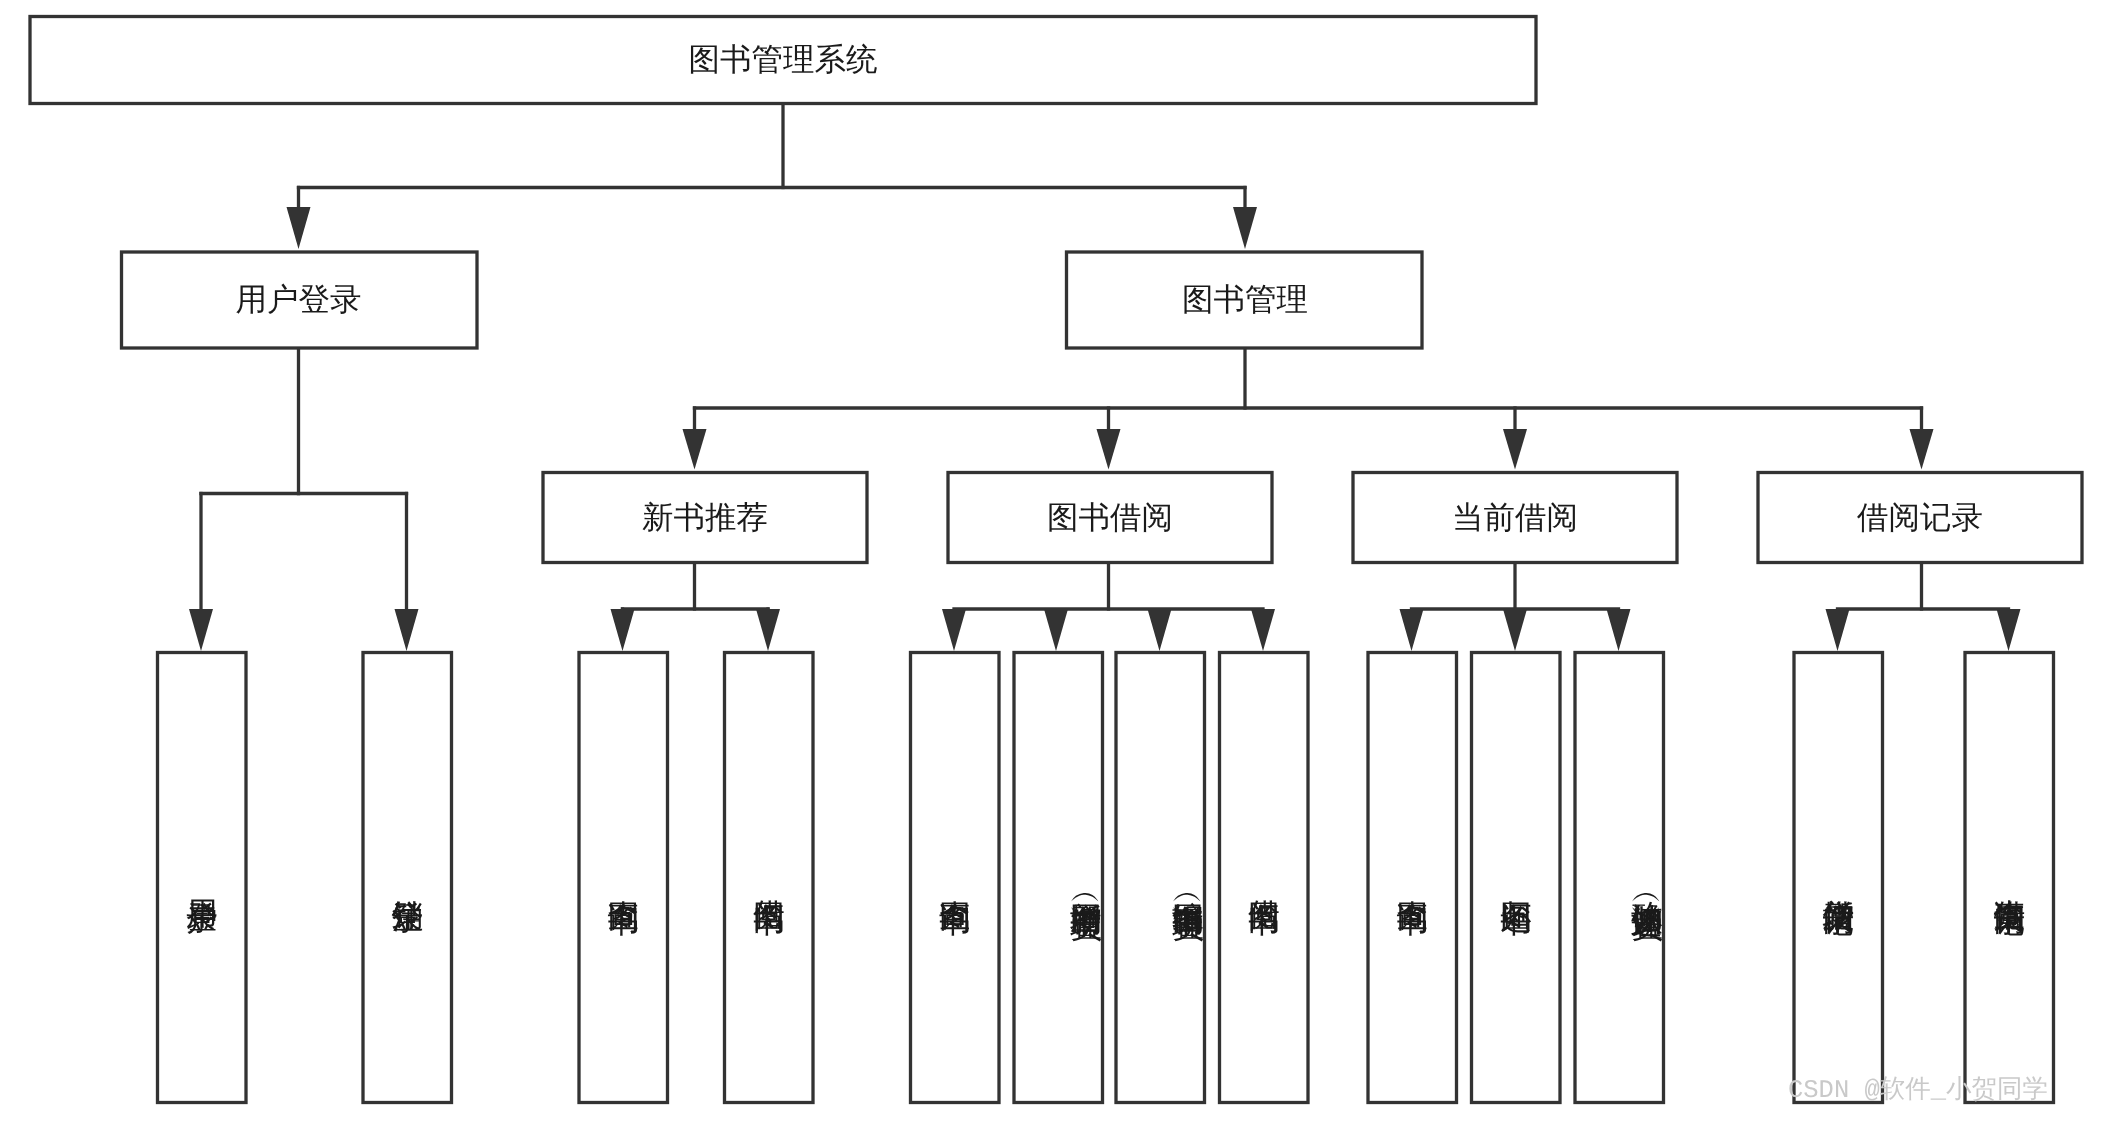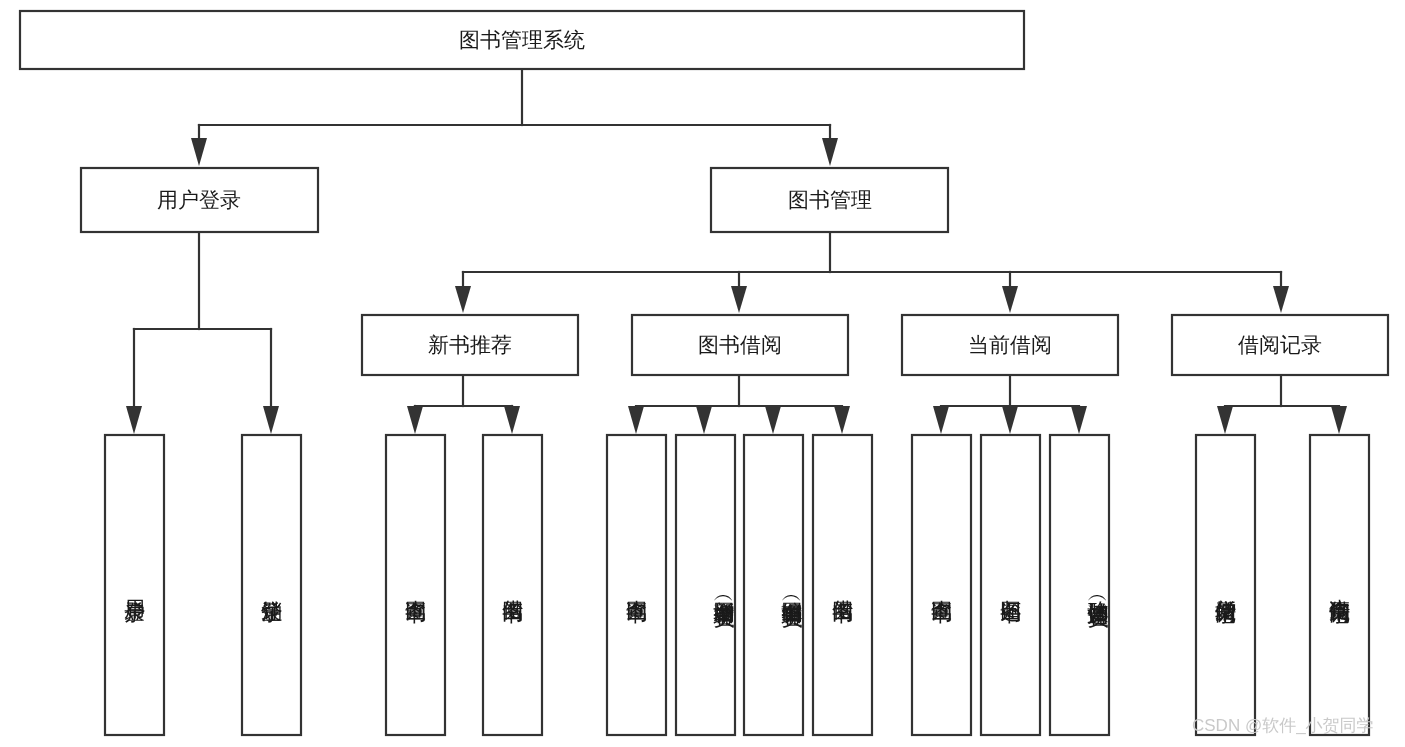--- a/index.html
+++ b/index.html
@@ -60,21 +60,21 @@
     color: #1a1a1a;
     letter-spacing: 1px;
     display: flex;
     align-items: center;
     justify-content: center;
     white-space: nowrap;
     pointer-events: none;
   }
   .watermark {
     position: absolute;
-    font-family: Liberation Sans, sans-serif;
+    font-family: Liberation Mono, monospace;
     font-size: 17px;
     color: #c9c9c9;
     white-space: nowrap;
     left: 1192px;
     top: 714px;
   }
 </style>
 </head>
 <body>
 

